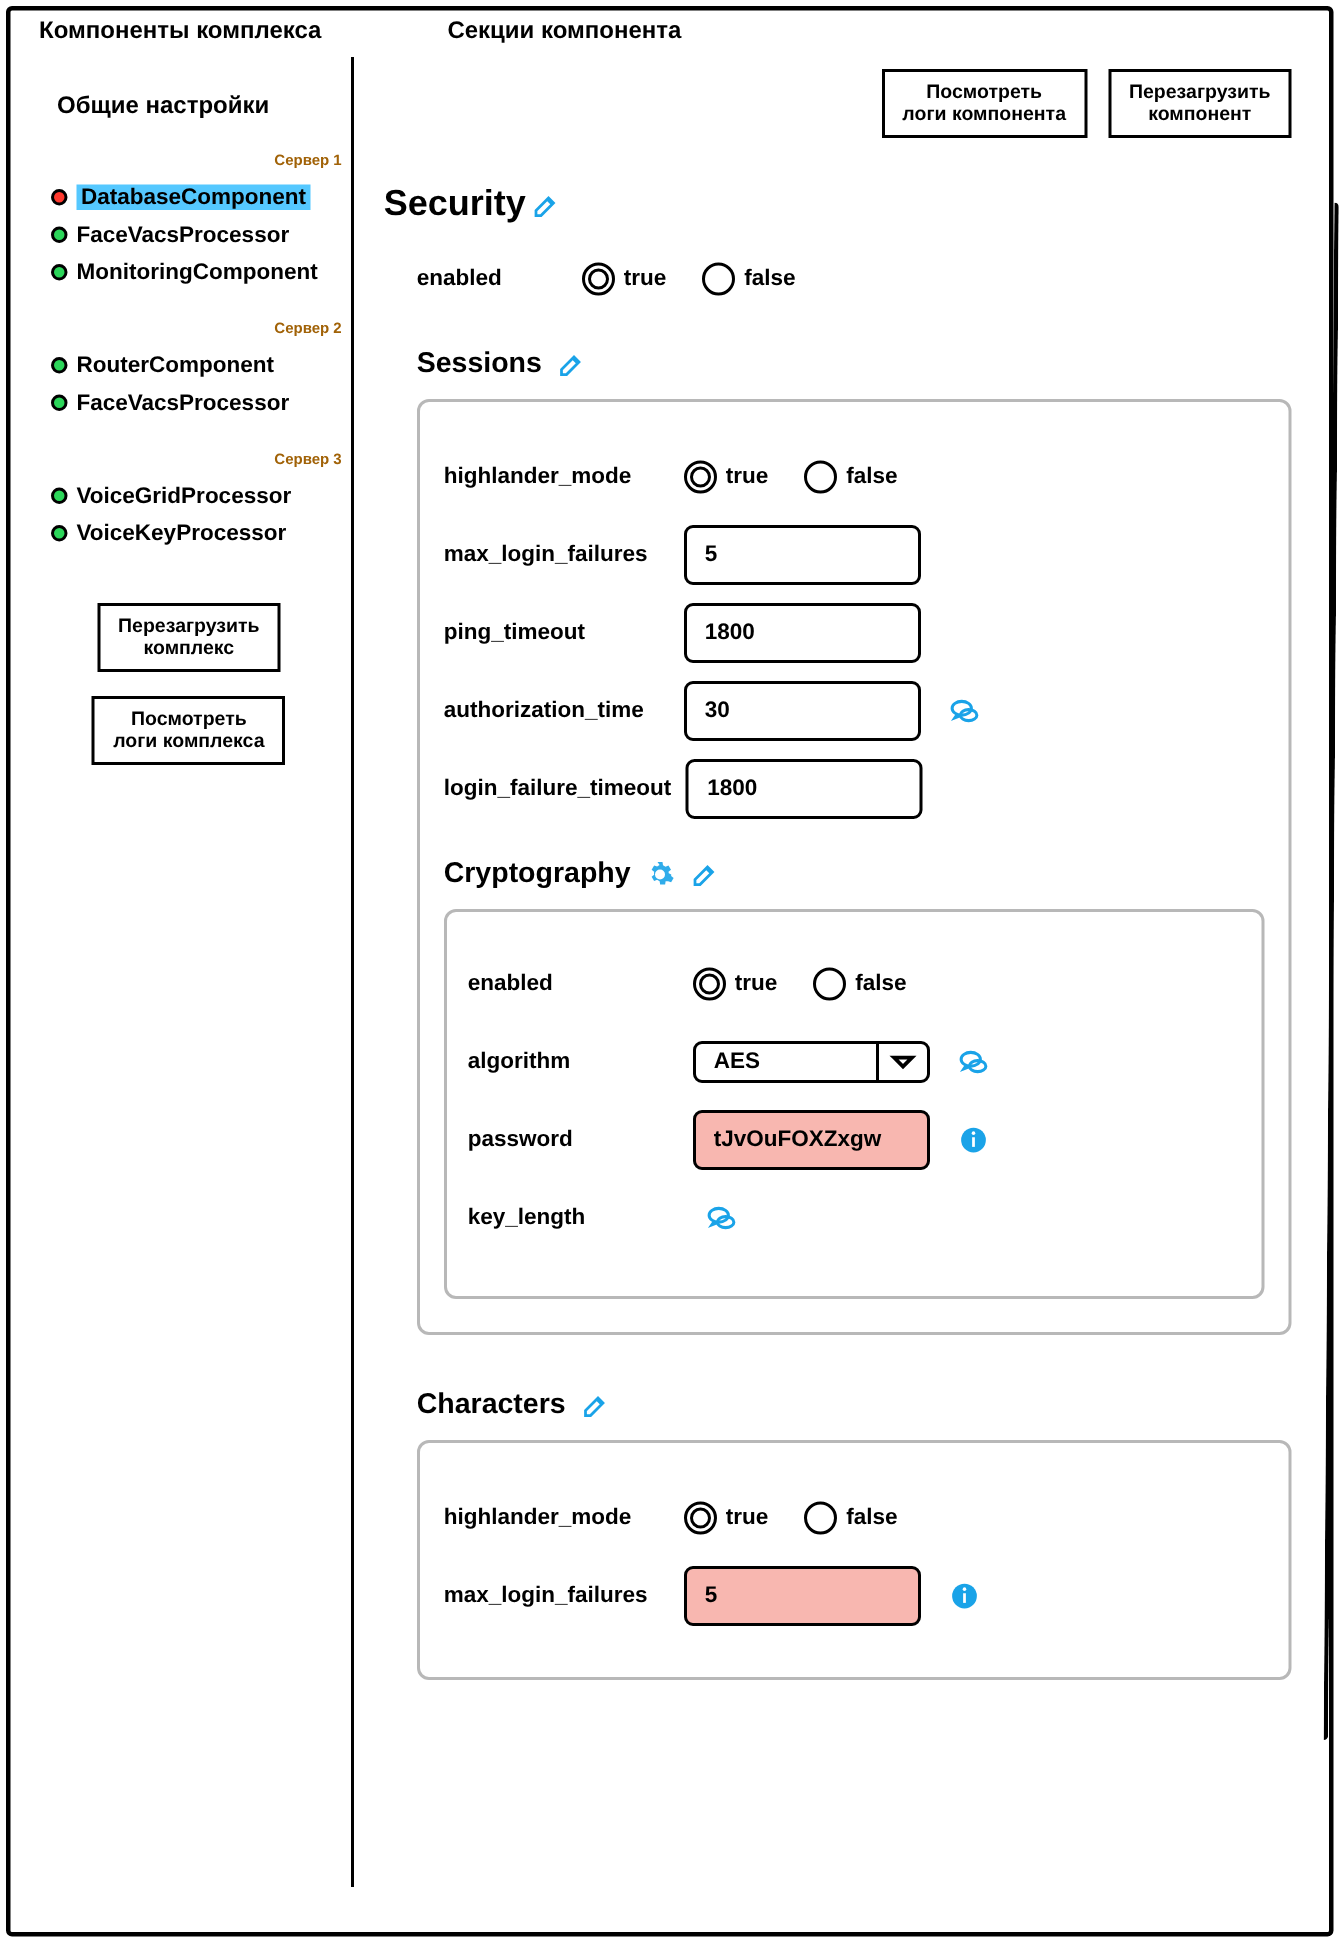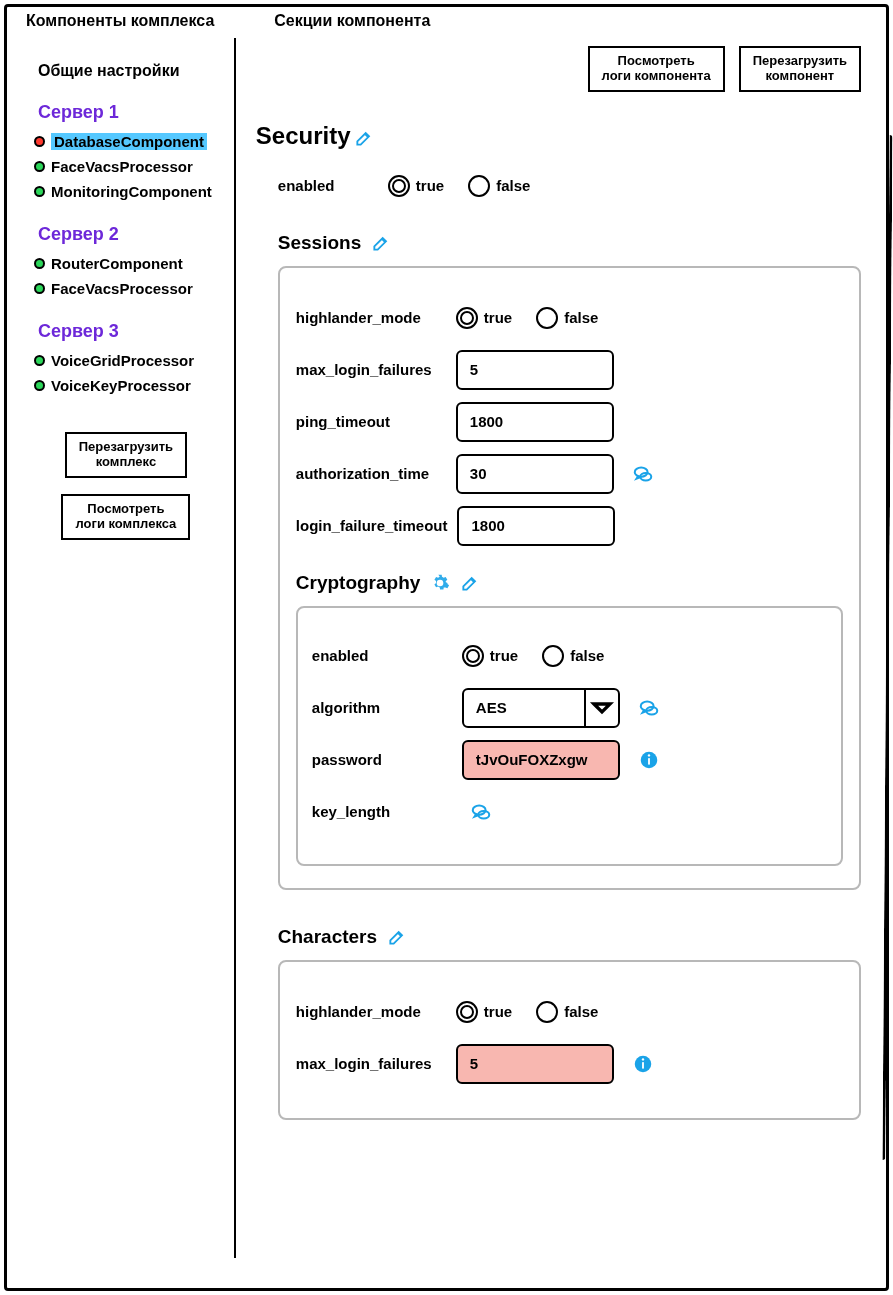--- a/index.html
+++ b/index.html
@@ -29,21 +29,21 @@
     border-right: 3px solid #000;
     border-radius: 4px;
     transform: rotate(0.4deg);
     pointer-events: none;
   }
   .page {
     padding: 12px 18px 18px 18px;
   }
   .top-labels {
     display: flex;
-    gap: 60px;
+    gap: 84px;
     font-size: 16px;
     font-weight: bold;
     padding-left: 8px;
     margin-bottom: 8px;
   }
   .layout {
     display: flex;
   }
   .sidebar {
     flex: 0 0 200px;
@@ -55,23 +55,24 @@
     flex: 1;
     padding: 8px 14px 20px 20px;
   }
   .sb-title {
     font-weight: bold;
     font-size: 16px;
     margin: 16px 0 10px 14px;
   }
   .sb-group {
     font-weight: bold;
-    color: #6d28d9;
-    font-size: 18px;
+    color: #a16207;
+    font-size: 10px;
     margin: 22px 0 8px 14px;
+    text-align: right;
   }
   .sb-item {
     display: flex;
     align-items: center;
     gap: 6px;
     font-size: 15px;
     font-weight: bold;
     margin: 4px 12px 4px 6px;
     padding: 2px 4px;
     cursor: pointer;
@@ -178,21 +179,21 @@
     height: 40px;
   }
   .sk-input.hl {
     background: #f8b7b0;
   }
   .sk-select {
     border: 2.5px solid #000;
     border-radius: 6px;
     background: #fff;
     width: 158px;
-    height: 40px;
+    height: 28px;
     display: flex;
     align-items: center;
     justify-content: space-between;
     padding: 0 0 0 12px;
     font-size: 15px;
     font-weight: bold;
     cursor: pointer;
   }
   .sk-select-btn {
     border-left: 2.5px solid #000;

